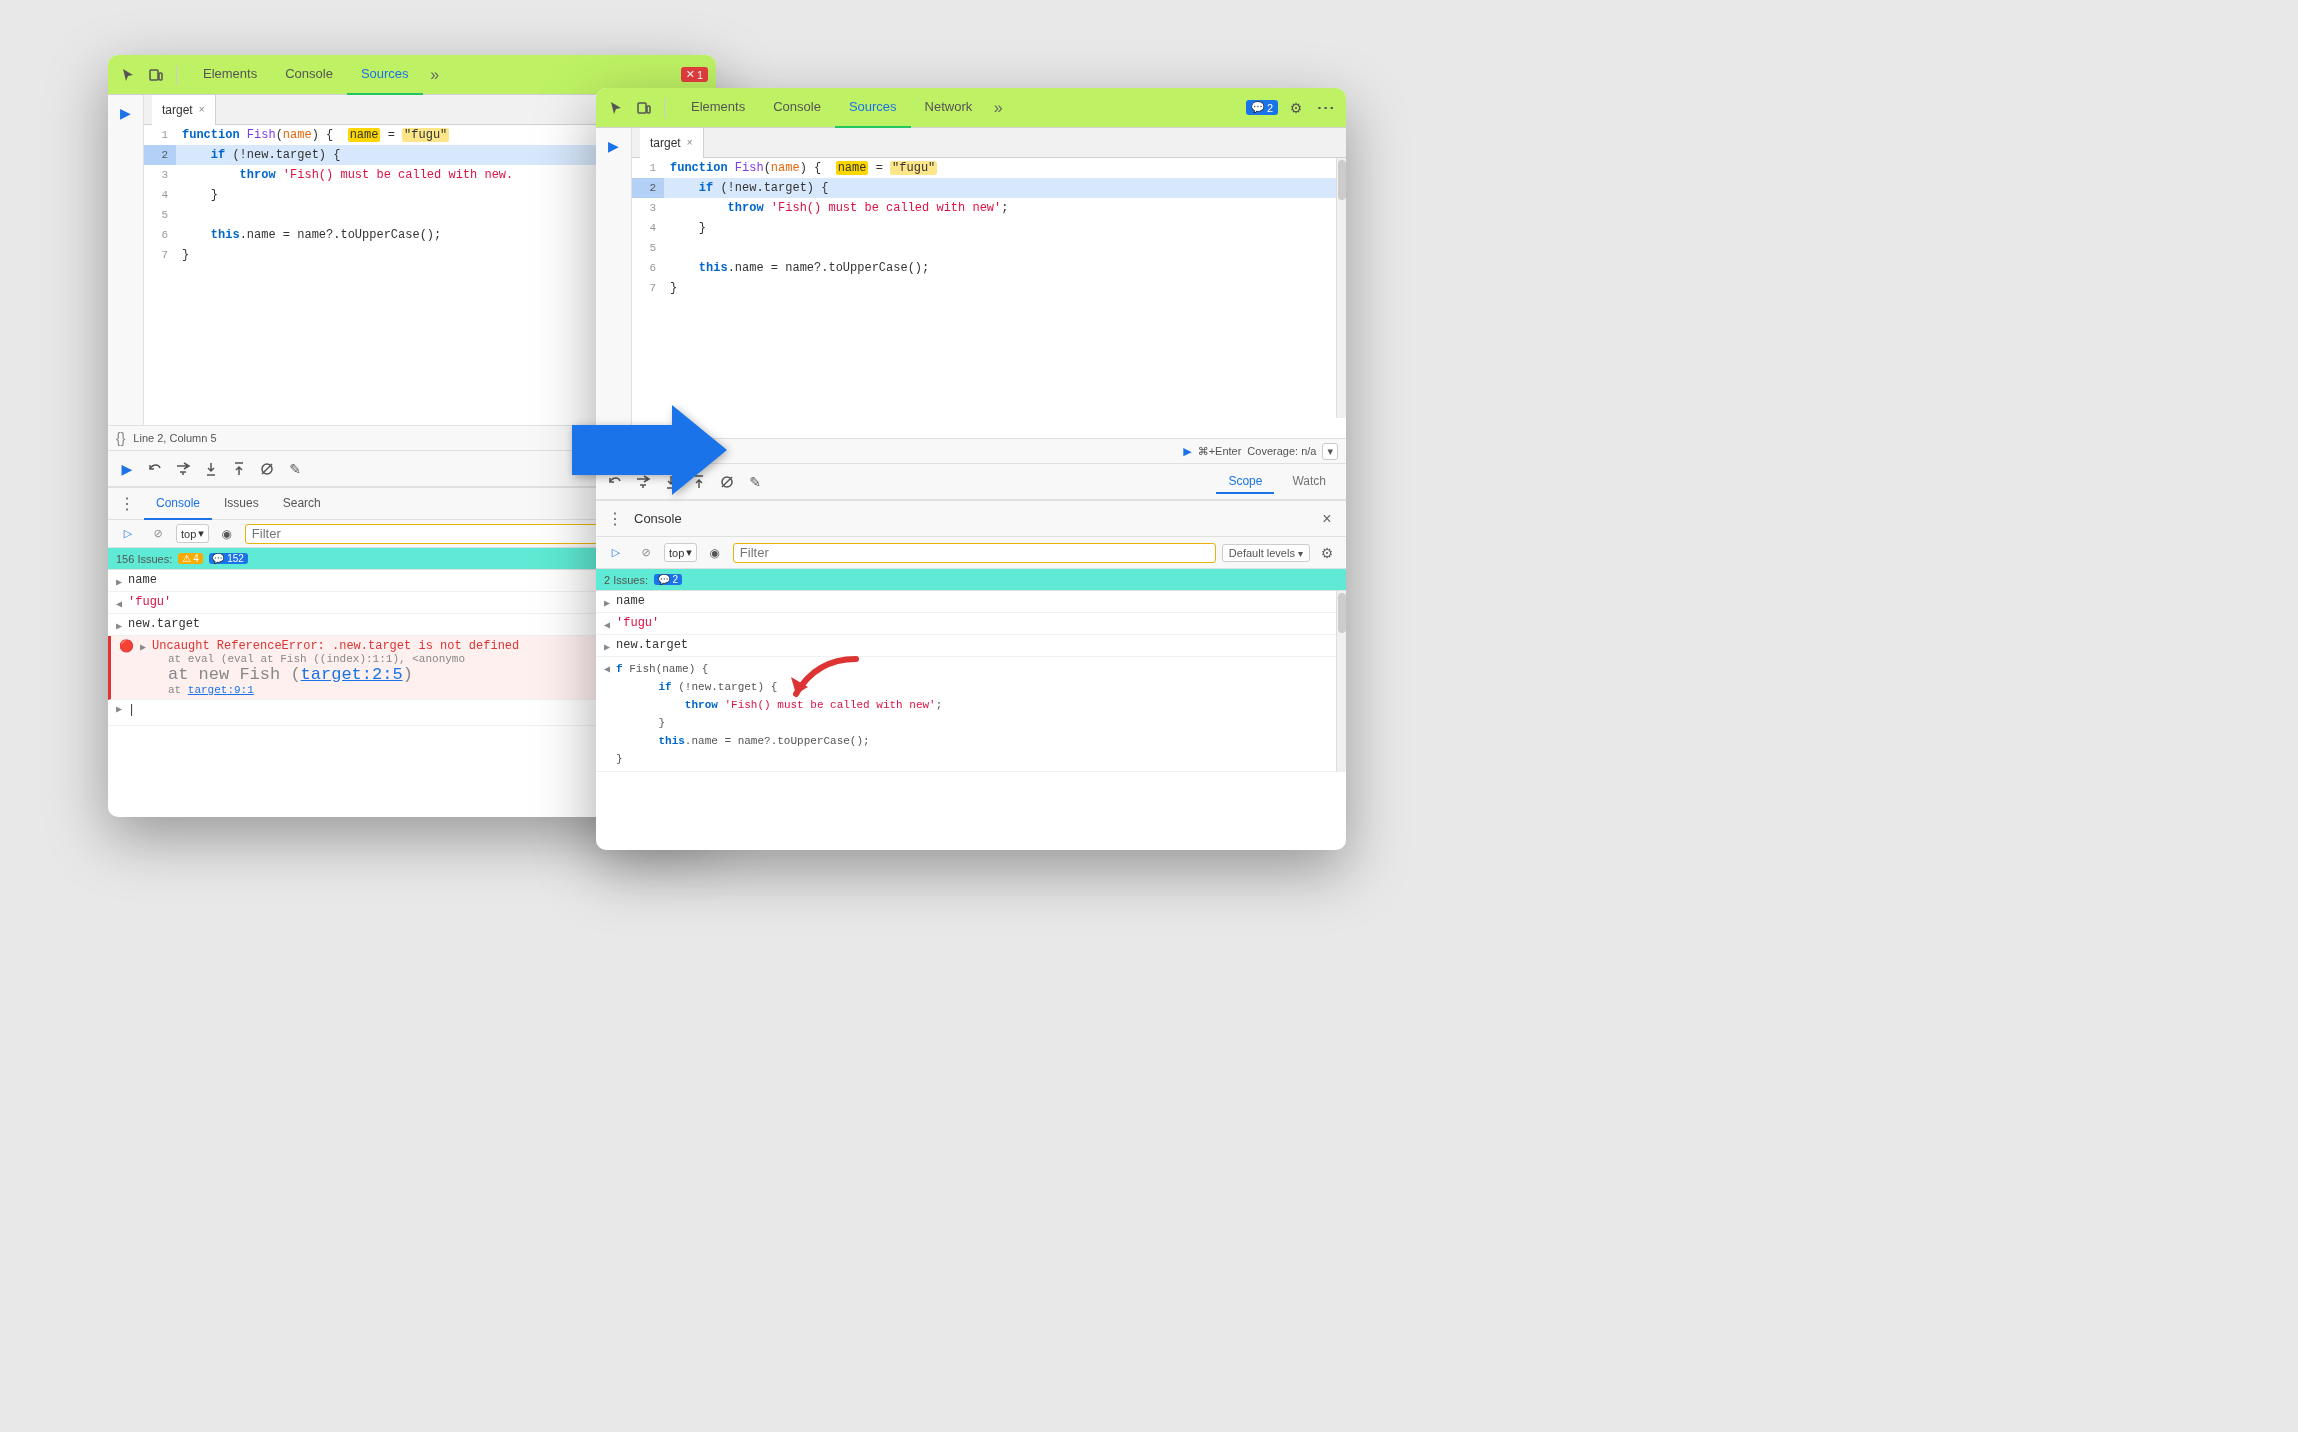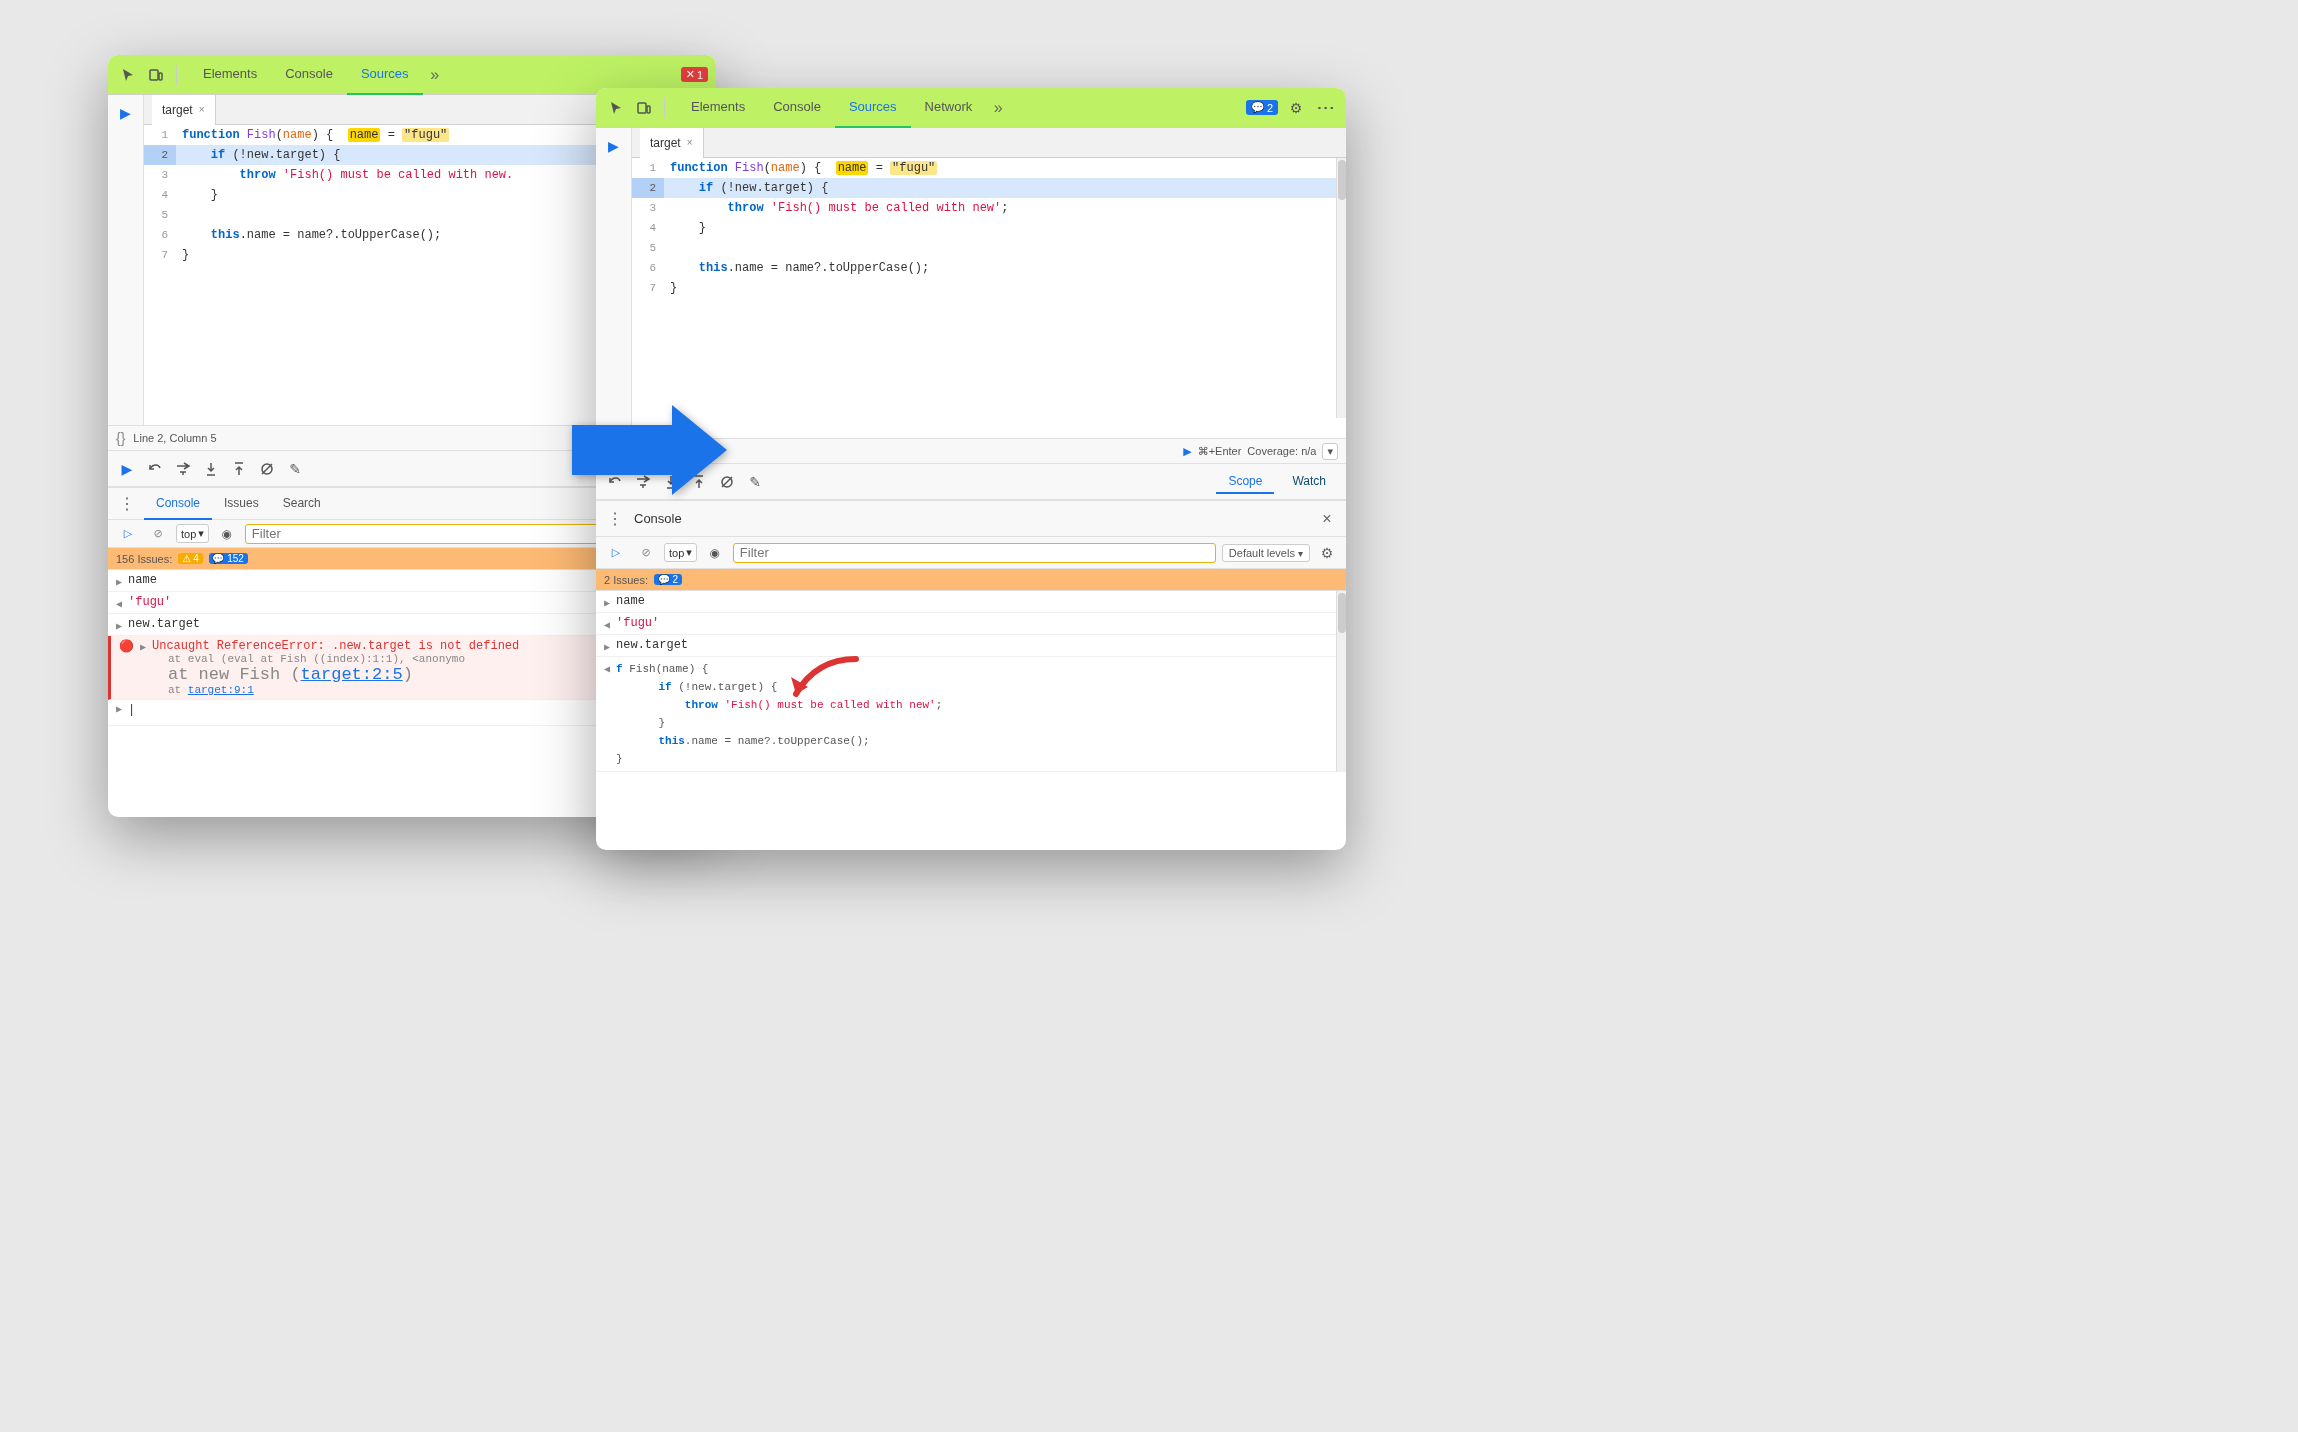--- a/index.html
+++ b/index.html
@@ -215,21 +215,21 @@
       align-items: center;
       justify-content: center;
       cursor: pointer;
       color: #555;
       font-size: 13px;
       border-radius: 3px;
     }
     .debug-tab {
       padding: 4px 12px;
       font-size: 12px;
-      color: #0c4a6e;
+      color: #737373;
       cursor: pointer;
       border-bottom: 2px solid transparent;
     }
     .debug-tab.active {
       color: #1a73e8;
       border-bottom: 2px solid #1a73e8;
     }
 
     
     .console-section {
@@ -300,21 +300,21 @@
       font-size: 11px;
       color: #333;
       cursor: pointer;
       padding: 2px 4px;
       border: 1px solid #ccc;
       border-radius: 3px;
       background: #fff;
     }
     .issues-count-bar {
       height: 22px;
-      background: #fdba74;
+      background: #5eead4;
       border-bottom: 1px solid #e0e0e0;
       display: flex;
       align-items: center;
       padding: 0 8px;
       font-size: 11px;
       color: #555;
       gap: 6px;
     }
     .console-log-area {
       background: #fff;

